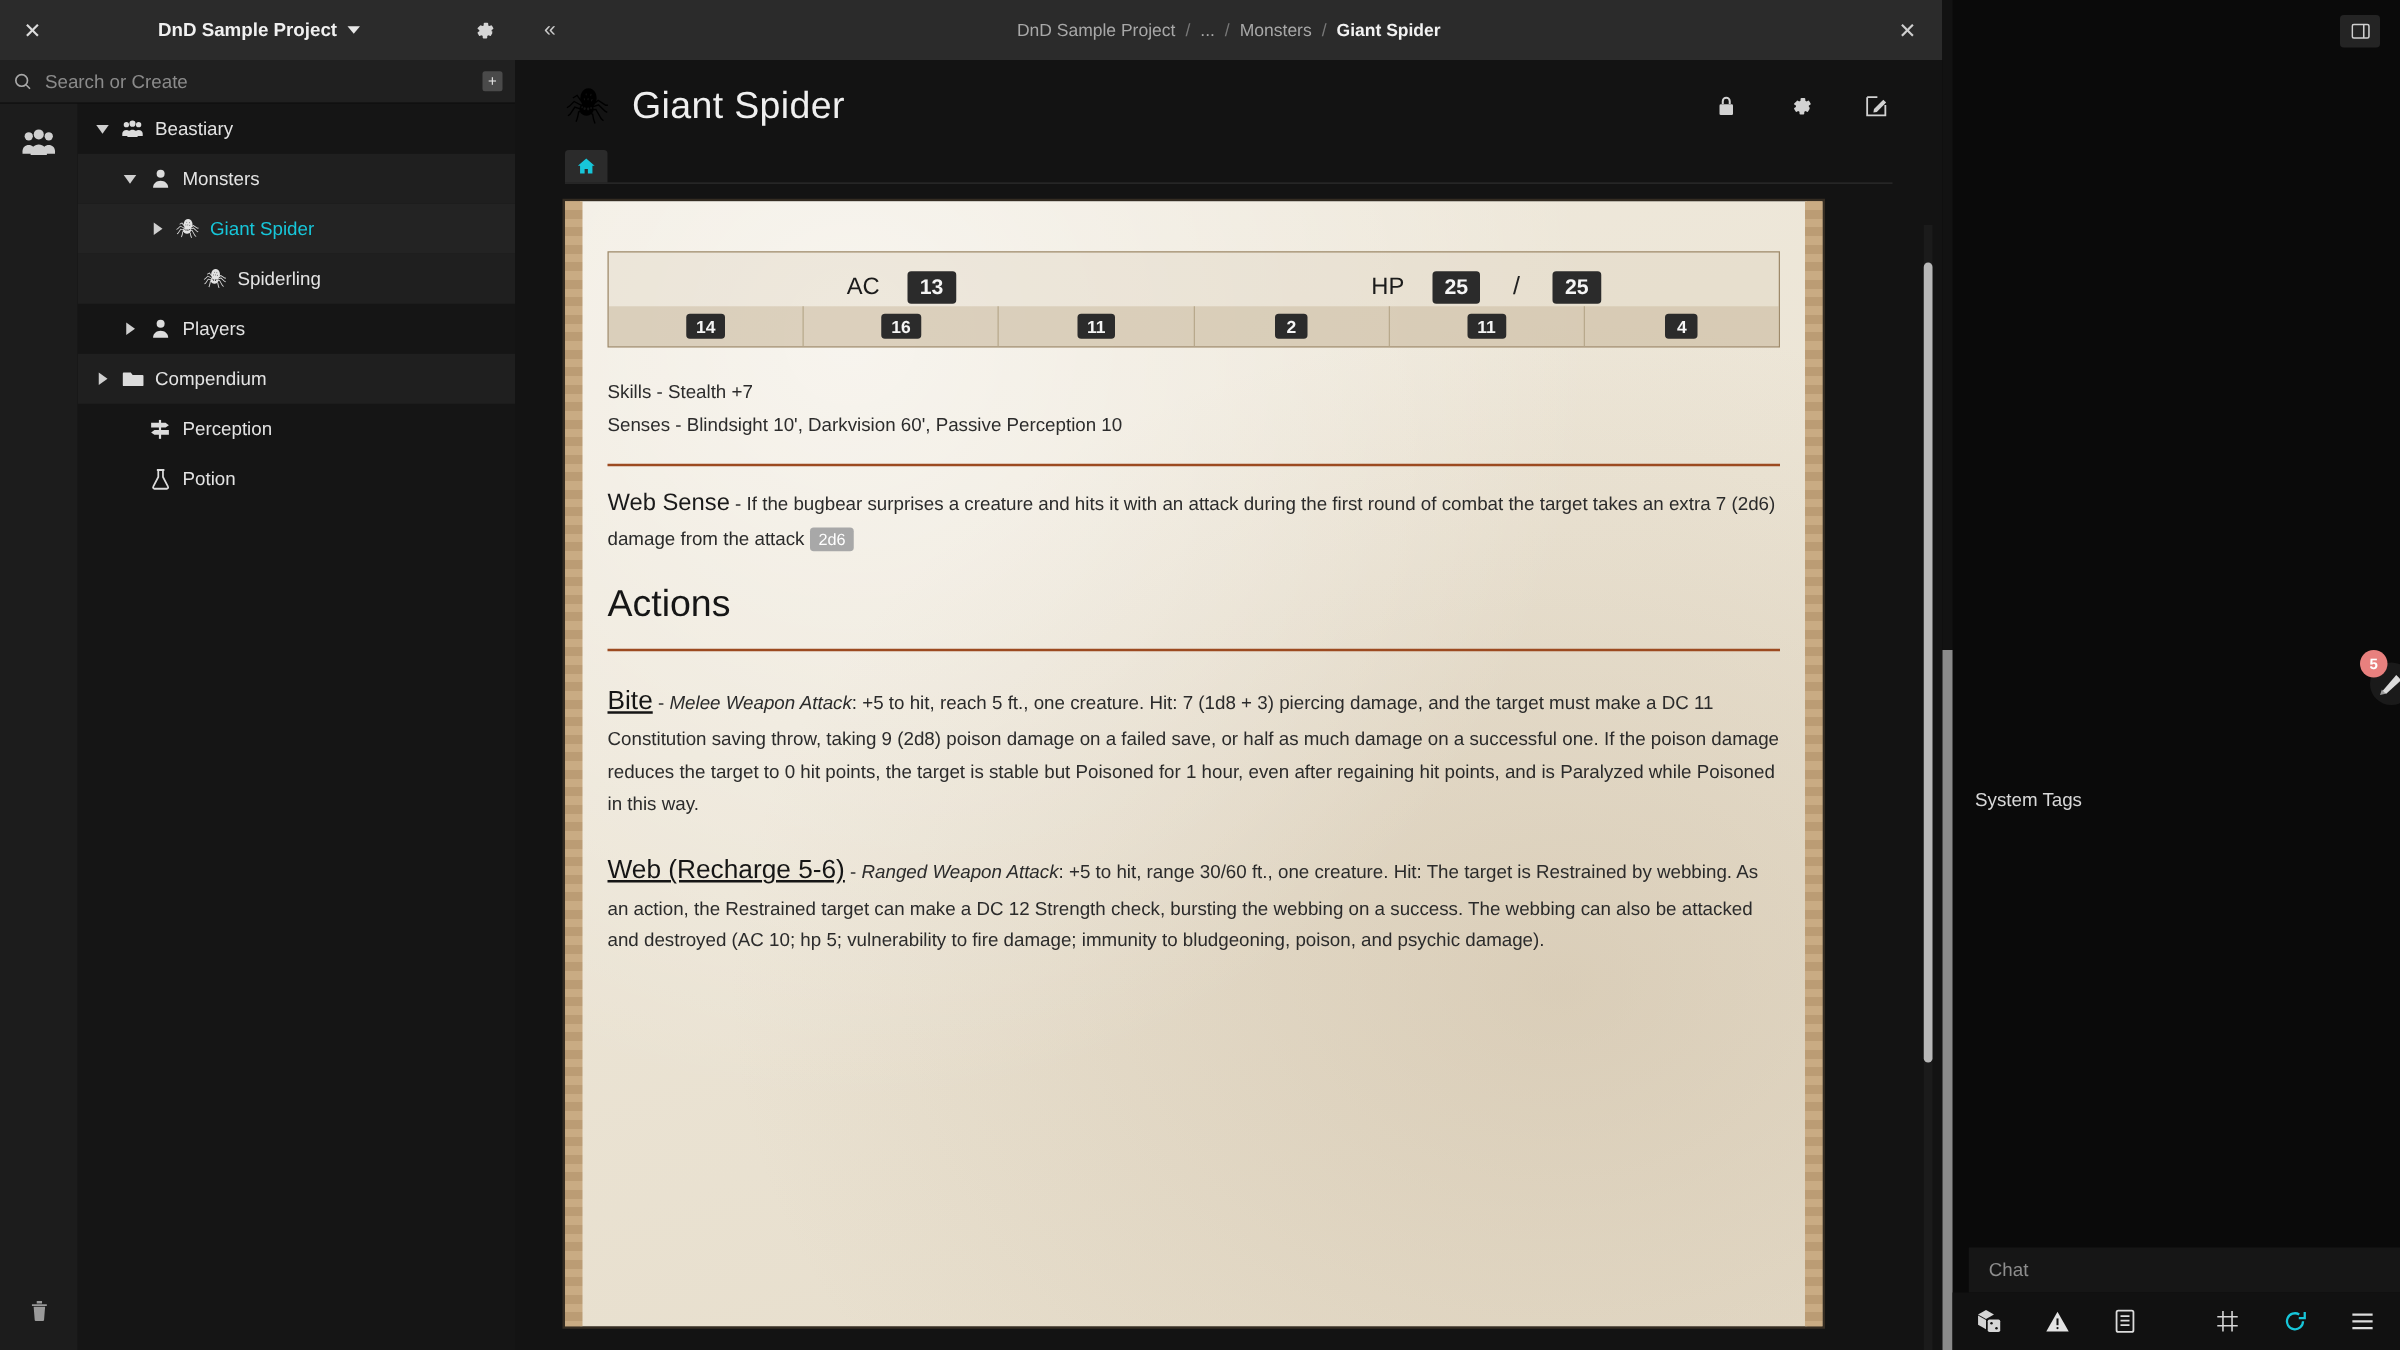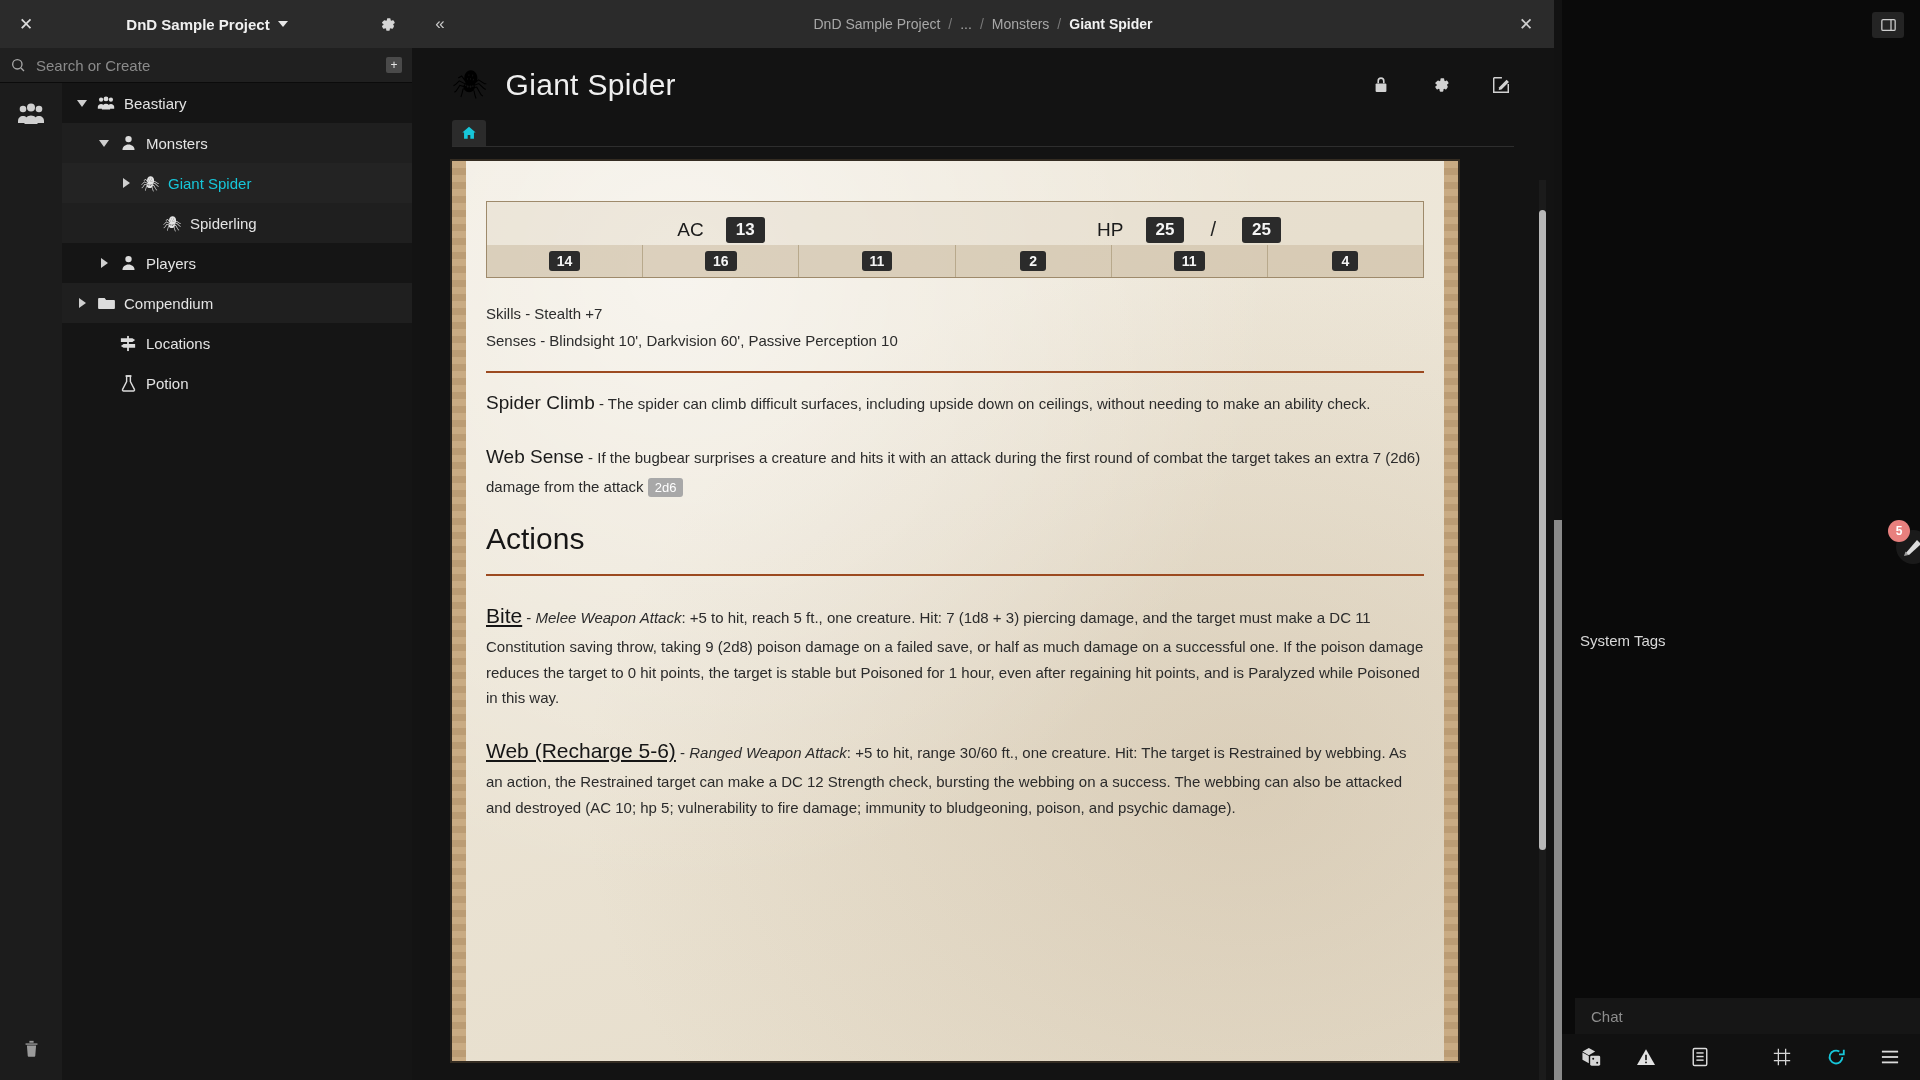--- a/index.html
+++ b/index.html
@@ -273,21 +273,21 @@
           </div>
           <div class="tree-row" style="padding-left: 36px;">
             <span class="arrow"></span>
             <span class="ic">
               <svg width="16" height="17" viewBox="0 0 18 18" fill="#dcdcdc">
                 <rect x="8" y="0.5" width="2" height="17"></rect>
                 <path d="M1 3h13l3 2.2-3 2.2H1z"></path>
                 <path d="M17 9.5H4L1 11.7l3 2.2h13z"></path>
               </svg>
             </span>
-            <span class="lbl">Locations</span>
+            <span class="lbl">Perception</span>
           </div>
           <div class="tree-row" style="padding-left: 36px;">
             <span class="arrow"></span>
             <span class="ic">
               <svg width="15" height="17" viewBox="0 0 16 18" fill="none" stroke="#dcdcdc" stroke-width="1.5">
                 <path d="M6 1v6L1.7 15.2A1.2 1.2 0 002.8 17h10.4a1.2 1.2 0 001.1-1.8L10 7V1z"></path>
                 <line x1="4.8" y1="1" x2="11.2" y2="1"></line>
               </svg>
             </span>
             <span class="lbl">Potion</span>
@@ -378,21 +378,20 @@
               </div>
           </div>
 
           <div class="meta" id="meta">
               <p>Skills - Stealth +7</p>
               <p>Senses - Blindsight 10', Darkvision 60', Passive Perception 10</p>
             </div>
           <hr class="hr-rust">
 
           <div id="traits">
-              <div class="trait"><span class="tname">Spider Climb</span> <span>-</span> <span>The spider can climb difficult surfaces, including upside down on ceilings, without needing to make an ability check.</span></div>
               <div class="trait"><span class="tname">Web Sense</span> <span>-</span> <span>If the bugbear surprises a creature and hits it with an attack during the first round of combat the target takes an extra 7 (2d6) damage from the attack</span> <span class="dmgtag">2d6</span></div>
             </div>
 
           <h2 class="sec-title">Actions</h2>
           <hr class="hr-rust">
 
           <div id="actions">
               <div class="action"><span class="aname">Bite</span> <span>-</span> <em>Melee Weapon Attack</em><span>: +5 to hit, reach 5 ft., one creature. Hit: 7 (1d8 + 3) piercing damage, and the target must make a DC 11 Constitution saving throw, taking 9 (2d8) poison damage on a failed save, or half as much damage on a successful one. If the poison damage reduces the target to 0 hit points, the target is stable but Poisoned for 1 hour, even after regaining hit points, and is Paralyzed while Poisoned in this way.</span></div>
               <div class="action"><span class="aname">Web (Recharge 5-6)</span> <span>-</span> <em>Ranged Weapon Attack</em><span>: +5 to hit, range 30/60 ft., one creature. Hit: The target is Restrained by webbing. As an action, the Restrained target can make a DC 12 Strength check, bursting the webbing on a success. The webbing can also be attacked and destroyed (AC 10; hp 5; vulnerability to fire damage; immunity to bludgeoning, poison, and psychic damage).</span></div>
             </div>

